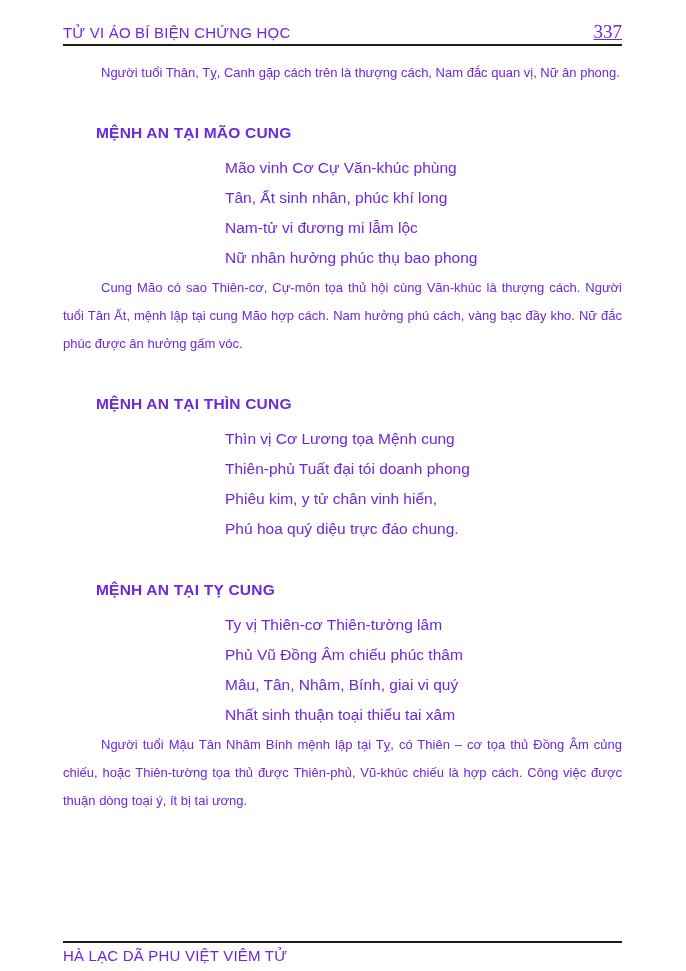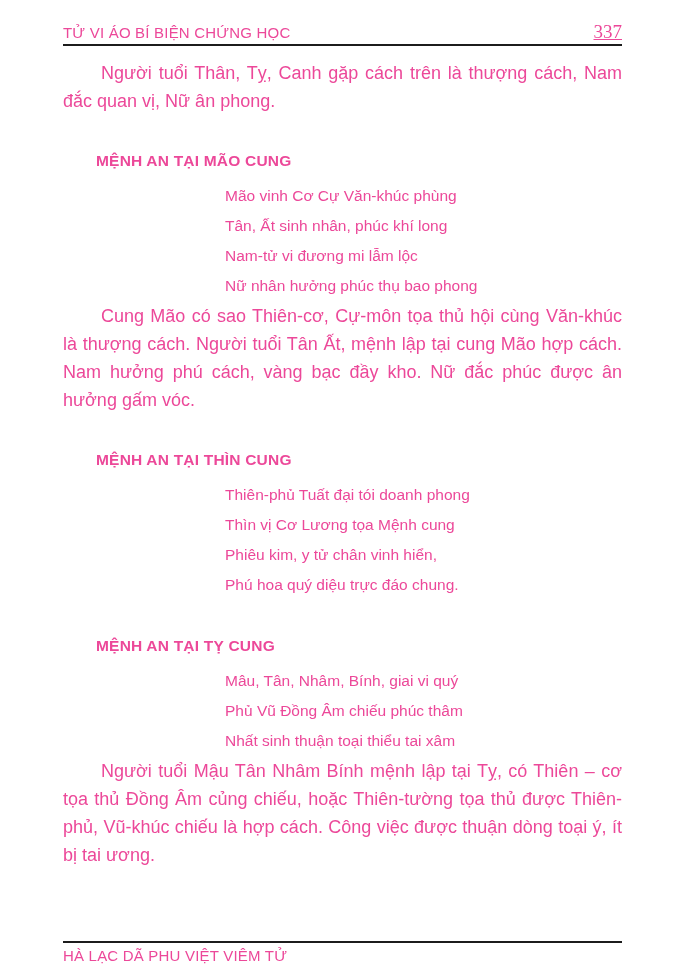--- a/index.html
+++ b/index.html
@@ -5,21 +5,21 @@
   html, body {
     margin: 0;
     padding: 0;
     background: #ffffff;
   }
   .page {
     position: relative;
     width: 686px;
     height: 971px;
     background: #ffffff;
-    color: #ec4899;
+    color: #6d28d9;
     font-family: "Liberation Sans", sans-serif;
     overflow: hidden;
     box-sizing: border-box;
   }
   .content {
     padding: 22px 64px 0 63px;
   }
   .page-header {
     display: flex;
     justify-content: space-between;
@@ -31,21 +31,21 @@
     font-size: 15px;
     letter-spacing: 0.2px;
   }
   .page-number {
     font-family: "Liberation Serif", serif;
     font-size: 19px;
     line-height: 1;
     text-decoration: underline;
   }
   .para {
-    font-size: 18px;
+    font-size: 13px;
     line-height: 28px;
     text-align: justify;
     text-indent: 38px;
     margin: 0;
   }
   .intro-para {
     margin-top: 13px;
   }
   .section {
     margin-top: 37px;
@@ -98,32 +98,33 @@
         <div class="verse-line">Tân, Ất sinh nhân, phúc khí long</div>
         <div class="verse-line">Nam-tử vi đương mi lẫm lộc</div>
         <div class="verse-line">Nữ nhân hưởng phúc thụ bao phong</div>
       </div>
       <p class="para">Cung Mão có sao Thiên-cơ, Cự-môn tọa thủ hội cùng Văn-khúc là thượng cách. Người tuổi Tân Ất, mệnh lập tại cung Mão hợp cách. Nam hưởng phú cách, vàng bạc đầy kho. Nữ đắc phúc được ân hưởng gấm vóc.</p>
     </div>
 
     <div class="section">
       <h2 class="section-heading">MỆNH AN TẠI THÌN CUNG</h2>
       <div class="verse">
+        <div class="verse-line">Thìn vị Cơ Lương tọa Mệnh cung</div>
         <div class="verse-line">Thiên-phủ Tuất đại tói doanh phong</div>
-        <div class="verse-line">Thìn vị Cơ Lương tọa Mệnh cung</div>
         <div class="verse-line">Phiêu kim, y tử chân vinh hiển,</div>
         <div class="verse-line">Phú hoa quý diệu trực đáo chung.</div>
       </div>
     </div>
 
     <div class="section">
       <h2 class="section-heading">MỆNH AN TẠI TỴ CUNG</h2>
       <div class="verse">
+        <div class="verse-line">Ty vị Thiên-cơ Thiên-tường lâm</div>
+        <div class="verse-line">Phủ Vũ Đồng Âm chiếu phúc thâm</div>
         <div class="verse-line">Mâu, Tân, Nhâm, Bính, giai vi quý</div>
-        <div class="verse-line">Phủ Vũ Đồng Âm chiếu phúc thâm</div>
         <div class="verse-line">Nhất sinh thuận toại thiểu tai xâm</div>
       </div>
       <p class="para">Người tuổi Mậu Tân Nhâm Bính mệnh lập tại Tỵ, có Thiên – cơ tọa thủ Đồng Âm củng chiếu, hoặc Thiên-tường tọa thủ được Thiên-phủ, Vũ-khúc chiếu là hợp cách. Công việc được thuận dòng toại ý, ít bị tai ương.</p>
     </div>
 
   </div>
 
   <div class="page-footer">
     <span>HÀ LẠC DÃ PHU VIỆT VIÊM TỬ</span>
   </div>

